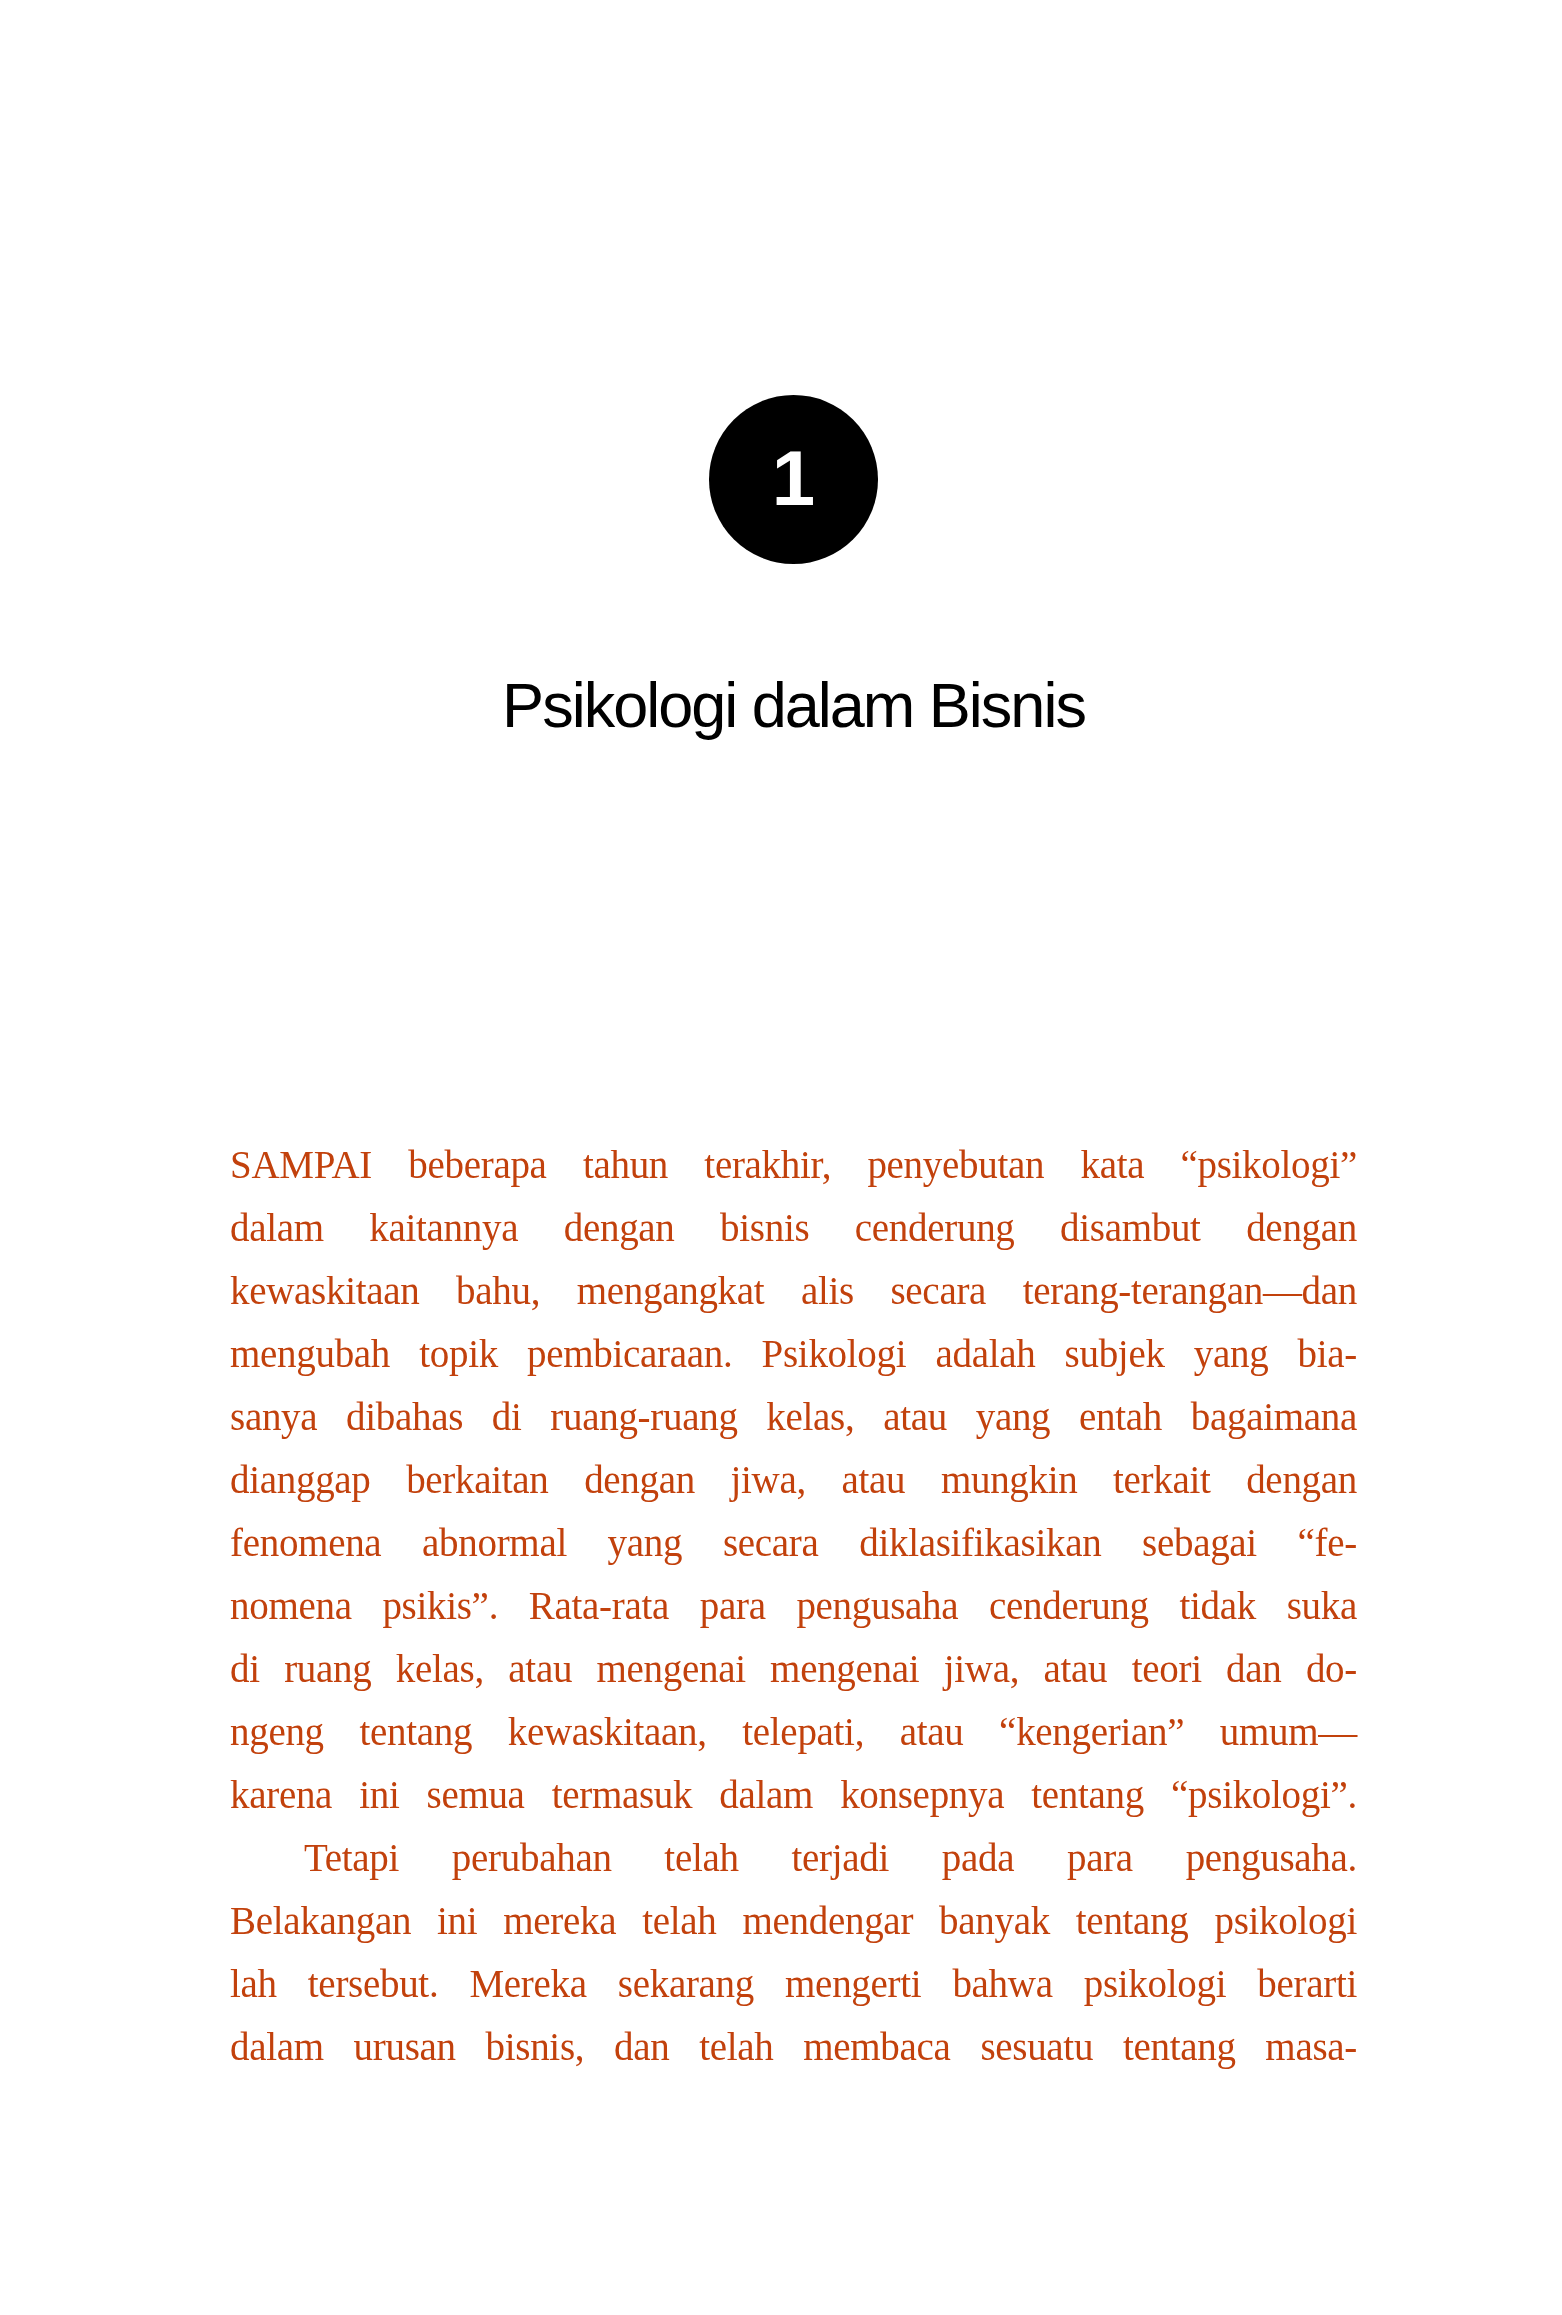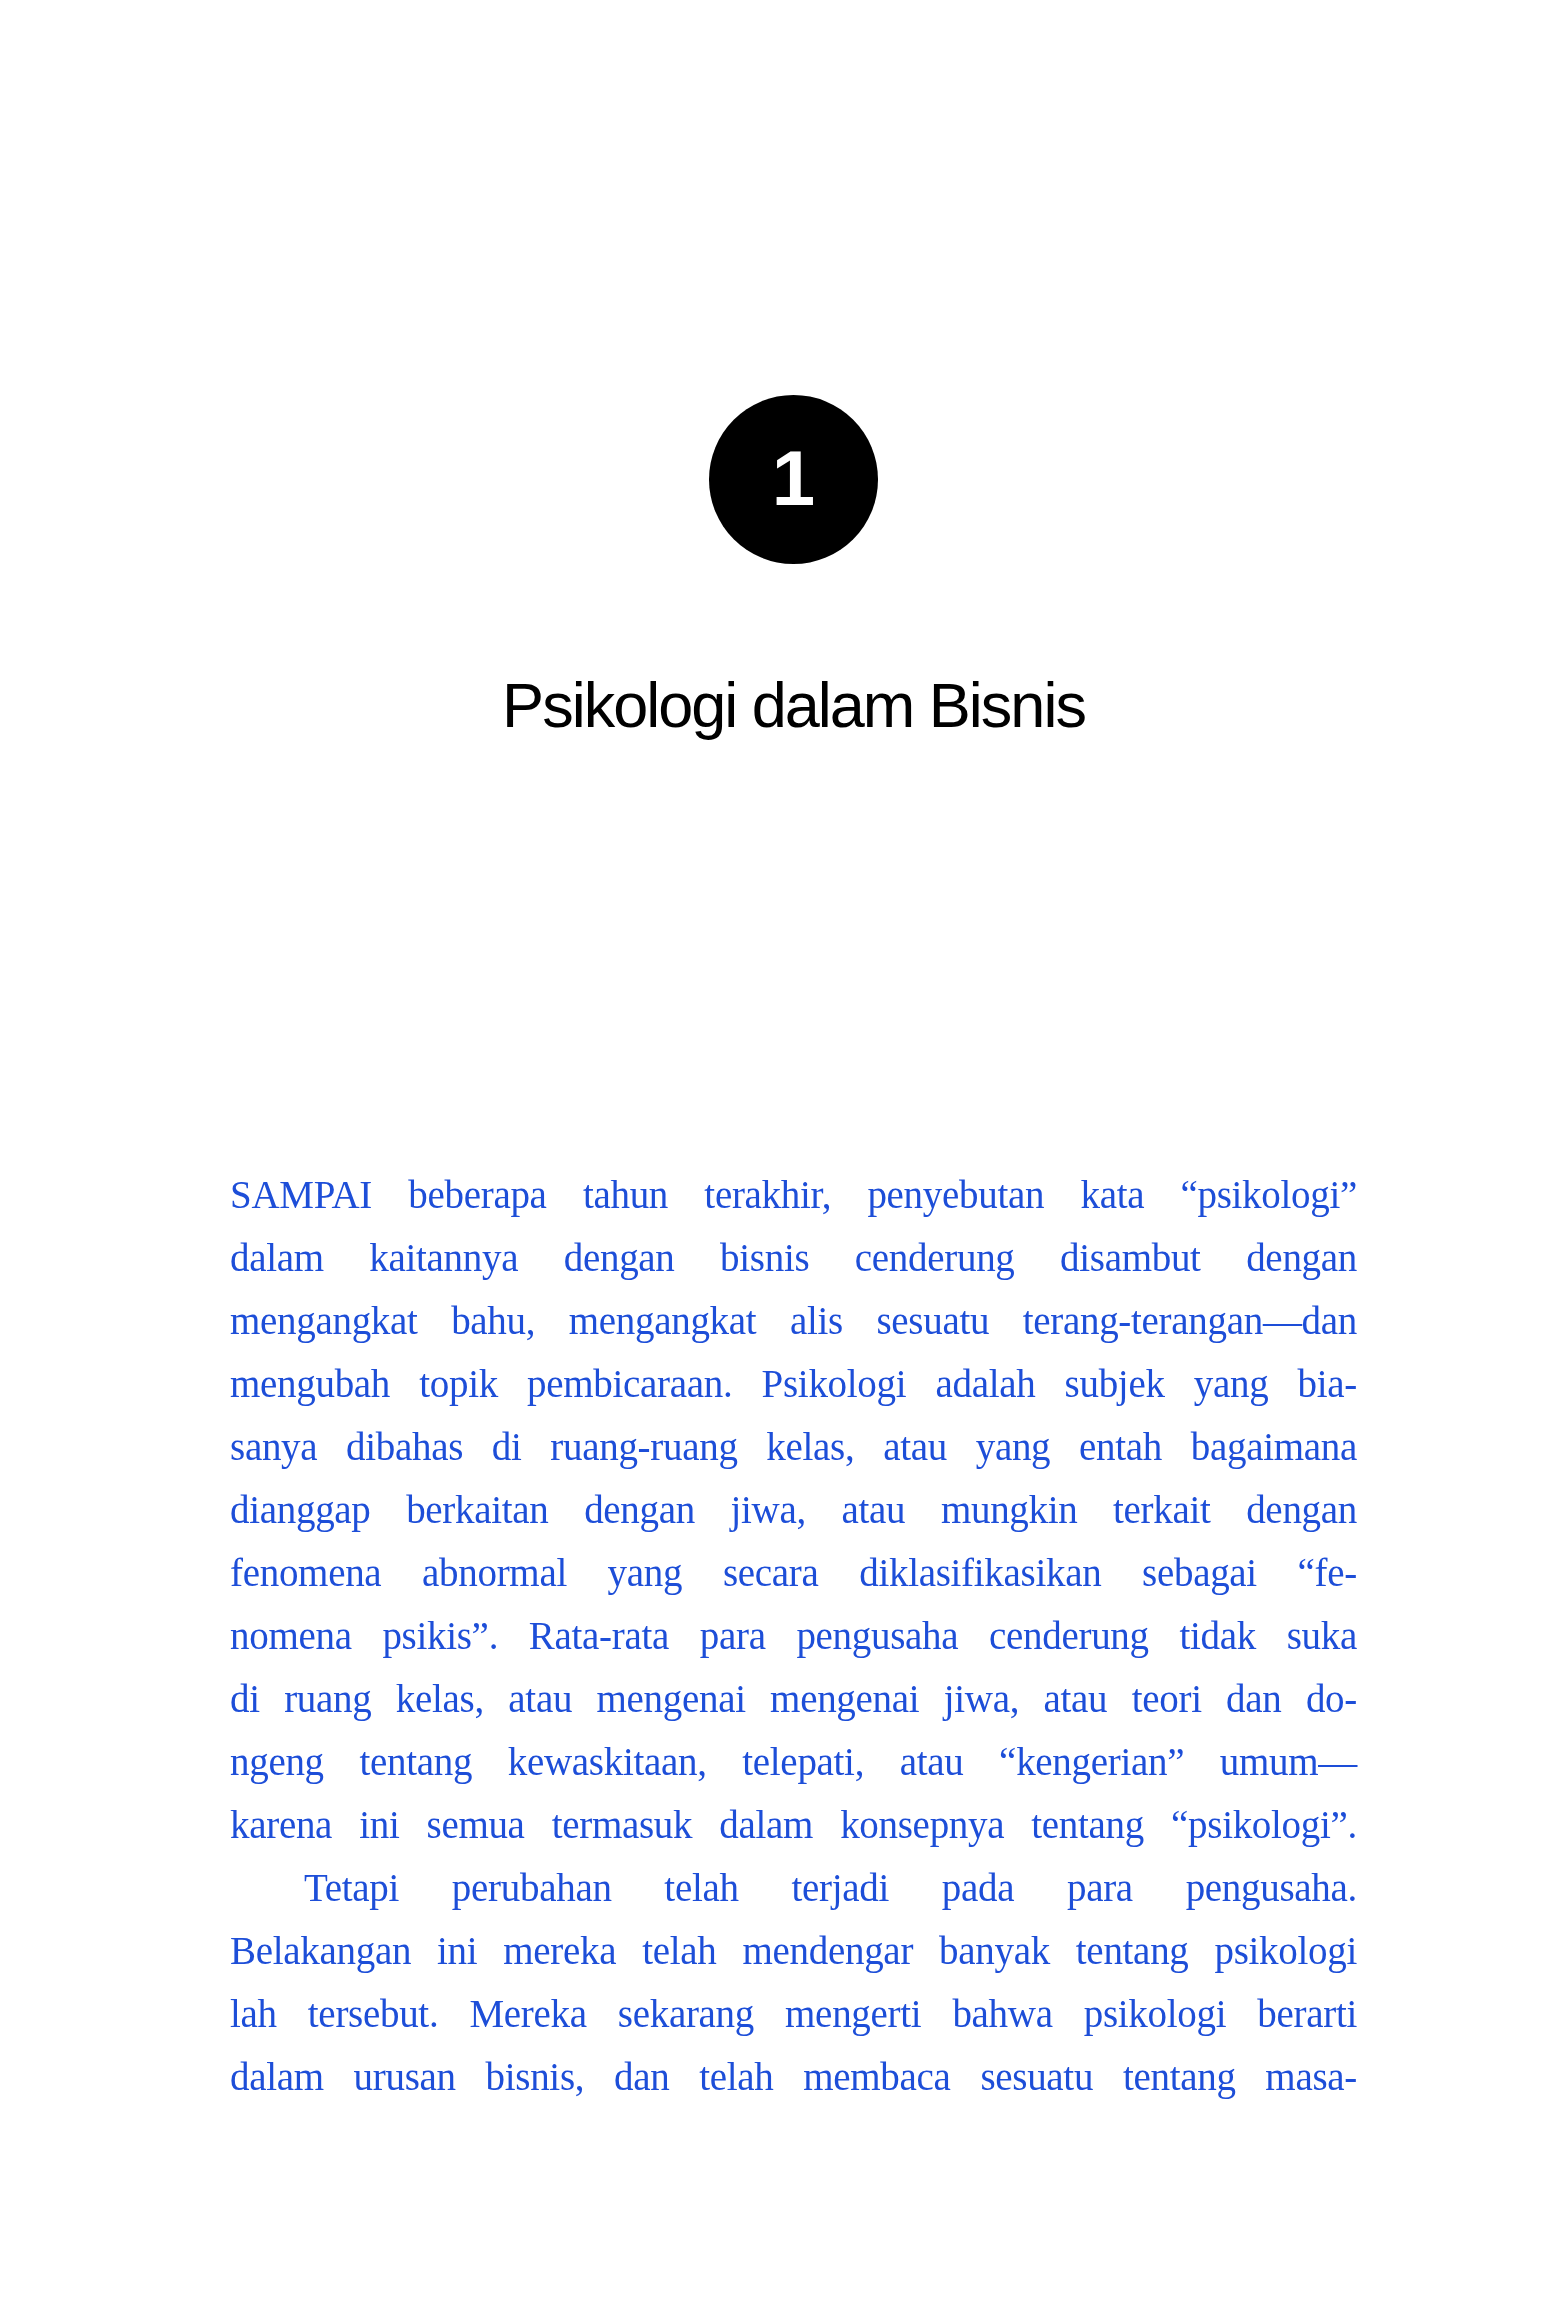--- a/index.html
+++ b/index.html
@@ -45,27 +45,27 @@
     text-align: center;
     font-family: "Liberation Sans", sans-serif;
     font-weight: normal;
     font-size: 63px;
     letter-spacing: -2px;
     color: #000000;
     white-space: nowrap;
   }
   .body-text {
     position: absolute;
-    top: 1163px;
+    top: 1133px;
     left: 230px;
     width: 1127px;
     font-size: 39px;
     line-height: 63px;
     letter-spacing: -0.3px;
-    color: #1d4ed8;
+    color: #c2410c;
   }
   .paragraph {
     margin: 0;
   }
   .line {
     text-align: justify;
     text-align-last: justify;
   }
   .line.indent {
     text-indent: 74px;
@@ -79,21 +79,21 @@
   <div class="chapter-badge" style="background: rgb(0, 0, 0);">
     <span class="chapter-number" style="color: rgb(255, 255, 255);">1</span>
   </div>
 
   <h1 class="chapter-title">Psikologi dalam Bisnis</h1>
 
   <div class="body-text" id="body-text">
       <div class="paragraph">
         <div class="line">SAMPAI beberapa tahun terakhir, penyebutan kata “psikologi”</div>
         <div class="line">dalam kaitannya dengan bisnis cenderung disambut dengan</div>
-        <div class="line">mengangkat bahu, mengangkat alis sesuatu terang-terangan—dan</div>
+        <div class="line">kewaskitaan bahu, mengangkat alis secara terang-terangan—dan</div>
         <div class="line">mengubah topik pembicaraan. Psikologi adalah subjek yang bia-</div>
         <div class="line">sanya dibahas di ruang-ruang kelas, atau yang entah bagaimana</div>
         <div class="line">dianggap berkaitan dengan jiwa, atau mungkin terkait dengan</div>
         <div class="line">fenomena abnormal yang secara diklasifikasikan sebagai “fe-</div>
         <div class="line">nomena psikis”. Rata-rata para pengusaha cenderung tidak suka</div>
         <div class="line">di ruang kelas, atau mengenai mengenai jiwa, atau teori dan do-</div>
         <div class="line">ngeng tentang kewaskitaan, telepati, atau “kengerian” umum—</div>
         <div class="line">karena ini semua termasuk dalam konsepnya tentang “psikologi”.</div>
       </div>
       <div class="paragraph">

